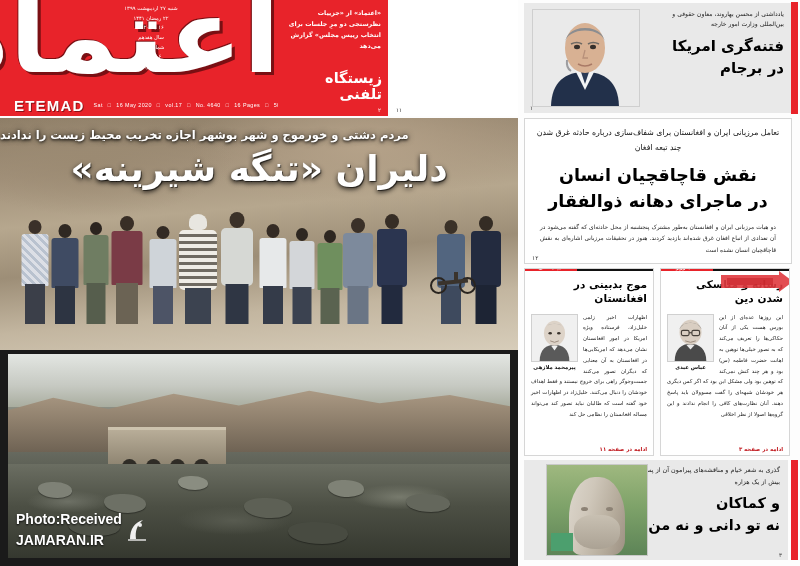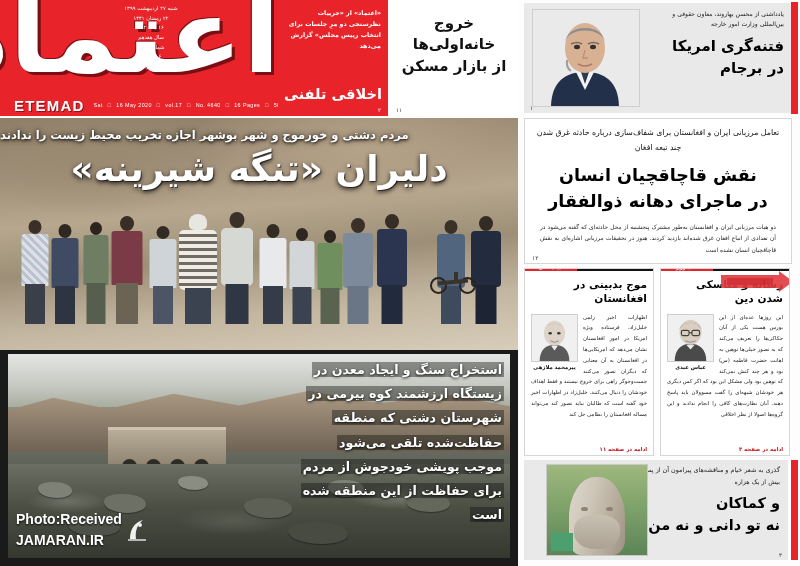--- a/index.html
+++ b/index.html
@@ -490,30 +490,25 @@
         <span class="sep">□</span>
         <span>16 Pages</span>
         <span class="sep">□</span>
         <span>50000 Rials</span>
       </span>
     </div>
   </div>
 
   <div class="teaser-red">
     <div class="kicker">«اعتماد» از «جزییات نظرسنجی دو مرِ جلسات برای انتخاب رییس مجلس» گزارش می‌دهد</div>
-    <div class="head">اخلاقی تلفنی</div>
+    <div class="head">زیستگاه تلفنی</div>
     <div class="pg">۲</div>
   </div>
 
   <div class="teaser-center">
-    <div class="head">
-      <div>خروج</div>
-      <div>خانه‌اولی‌ها</div>
-      <div>از بازار مسکن</div>
-    </div>
     <div class="pg">۱۱</div>
   </div>
 
   <div class="note-top">
     <div class="portrait-top">
       <svg viewBox="0 0 108 98" width="108" height="98">
         <rect x="0" y="0" width="108" height="98" fill="#f2f2f2"></rect>
         <rect x="0" y="0" width="108" height="98" fill="#eaeaea"></rect>
         <path d="M20 98 C20 72 34 62 54 62 C74 62 88 72 88 98 Z" fill="#22304a"></path>
         <path d="M44 60 L54 80 L64 60 L60 56 L48 56 Z" fill="#f2f3f5"></path>
@@ -644,23 +639,20 @@
         <div class="rock-bit" style="left:96px;top:30px;width:42px;height:19px;background:#6d7065;"></div>
         <div class="rock-bit" style="left:170px;top:12px;width:30px;height:14px;background:#8a8d81;"></div>
         <div class="rock-bit" style="left:236px;top:34px;width:48px;height:20px;background:#5d6055;"></div>
         <div class="rock-bit" style="left:320px;top:16px;width:36px;height:17px;background:#7f8276;"></div>
         <div class="rock-bit" style="left:398px;top:30px;width:44px;height:18px;background:#64675c;"></div>
         <div class="rock-bit" style="left:60px;top:52px;width:52px;height:20px;background:#4e5147;"></div>
         <div class="rock-bit" style="left:280px;top:58px;width:60px;height:22px;background:#484b41;"></div>
       </div>
     </div>
 
-    <div class="lead-caption">
-      <span>استخراج سنگ و ایجاد معدن در زیستگاه ارزشمند کوه بیرمی در شهرستان دشتی که منطقه حفاظت‌شده تلقی می‌شود موجب پویشی خودجوش از مردم برای حفاظت از این منطقه شده است</span>
-    </div>
 
     <div class="photo-credit">
       <div class="credit-logo">
         <svg viewBox="0 0 20 22" width="20" height="22">
           <path d="M3 20 C3 10 8 3 16 1 C10 6 8 12 9 20 Z" fill="#ffffff" opacity="0.92"></path>
           <path d="M1 21 L19 21" stroke="#ffffff" stroke-width="1.4" opacity="0.9"></path>
           <circle cx="13" cy="6" r="2" fill="#ffffff" opacity="0.9"></circle>
         </svg>
       </div>
       <div class="credit-text">

